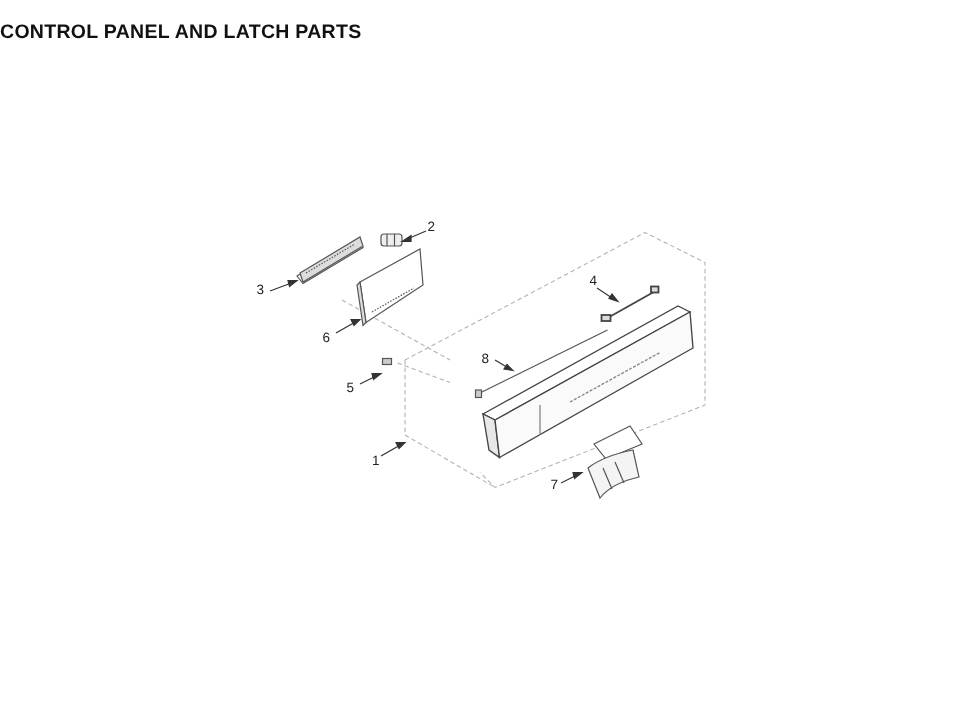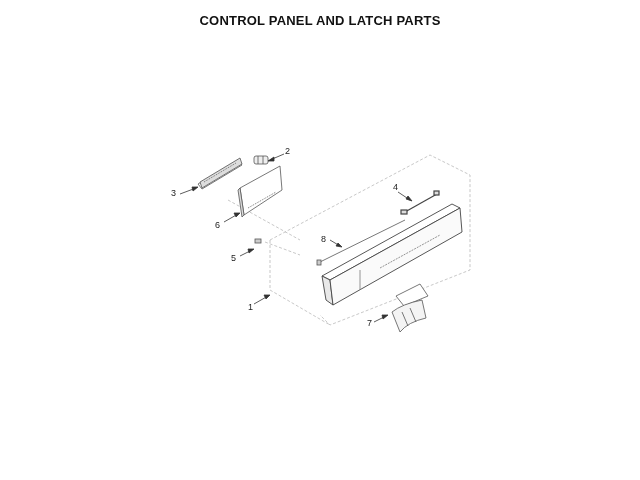--- a/index.html
+++ b/index.html
@@ -1,17 +1,17 @@
 <!DOCTYPE html>
 <html><head>
 <meta charset="utf-8">
 <style>
   html, body { margin: 0; padding: 0; background: #ffffff; }
   body { width: 640px; height: 480px; position: relative; overflow: hidden; font-family: "Liberation Sans", sans-serif; }
-  .title { position: absolute; top: 13px; left: 0; width: 640px; text-align: center; font-size: 13px; font-weight: bold; color: #111; letter-spacing: 0.2px; }
+  .title { position: absolute; top: 13px; left: 0; width: 640px; text-align: left; font-size: 13px; font-weight: bold; color: #111; letter-spacing: 0.2px; }
   svg.diagram { position: absolute; left: 0; top: 0; }
   .callout { position: absolute; font-size: 9px; color: #222; font-family: "Liberation Sans", sans-serif; }
 </style>
 </head>
 <body>
 
 <div class="title">CONTROL PANEL AND LATCH PARTS</div>
 
 <svg class="diagram" width="640" height="480" viewBox="0 0 640 480">
 

